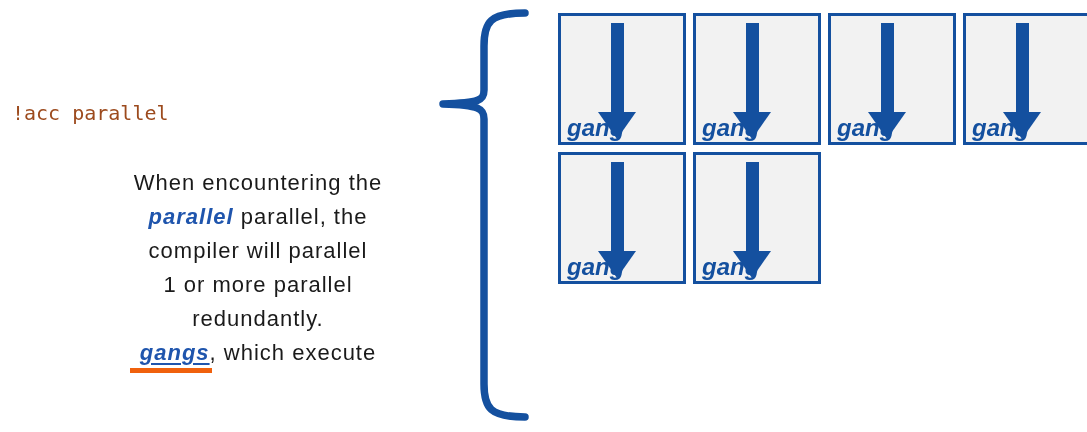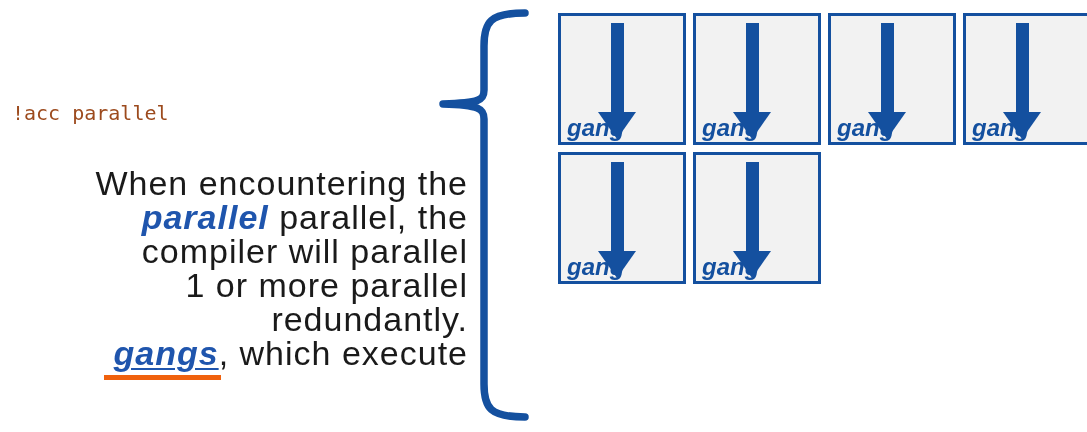--- a/index.html
+++ b/index.html
@@ -14,22 +14,22 @@
     position:absolute; left:12px; top:101px;
     font-family:"DejaVu Sans Mono", monospace;
     font-size:20px; line-height:24px;
     color:var(--code-brown, #9c4a1d);
     white-space:pre;
   }
 
   
   .paragraph {
     position:absolute; left:48px; top:166px; width:420px;
-    text-align:right;
-    font-size:34px; line-height:34px; letter-spacing:1px;
+    text-align:center;
+    font-size:22px; line-height:34px; letter-spacing:1px;
     color:var(--ink, #1a1a1a);
   }
   .pline { height:34px; }
   .italic { }
   .hl {
     color:var(--text-blue, #1f55ad);
     font-weight:bold; font-style:italic;
   }
   .gangs-hl {
     text-decoration:underline;

